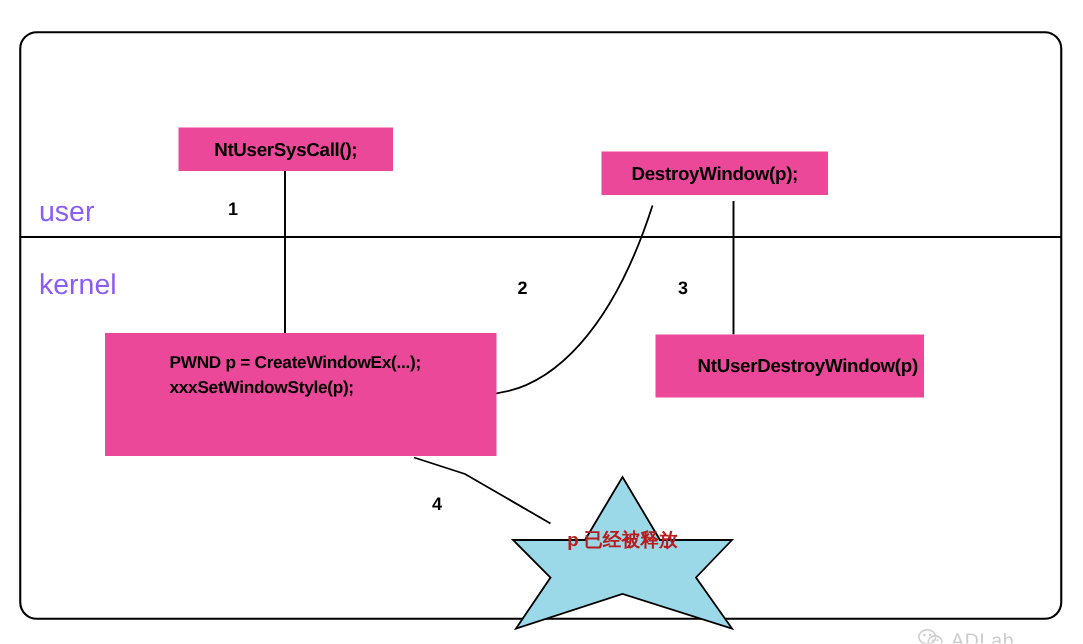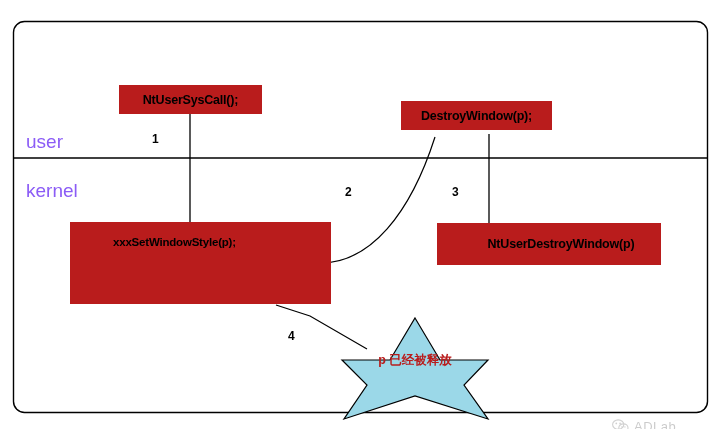--- a/index.html
+++ b/index.html
@@ -11,41 +11,41 @@
     overflow:hidden;
     position:relative;
   }
   #canvas{
     position:absolute;left:0;top:0;width:722px;height:429px;
   }
   .svg-layer{position:absolute;left:0;top:0;width:722px;height:429px;}
 
   .node{
     position:absolute;
-    background:#b91c1c;
+    background:#ec4899;
     box-sizing:border-box;
     display:flex;
     align-items:center;
     justify-content:center;
     font-weight:bold;
     color:#000000;
     letter-spacing:-0.2px;
   }
 
   
   #ntusersyscall-box{
     left:119px;top:85px;width:143px;height:29px;
     font-size:12.5px;
   }
   #destroywindow-box{
     left:401px;top:101px;width:151px;height:29px;
     font-size:12.5px;
   }
   #ntuserdestroywindow-box{
-    left:437px;top:223px;width:224px;height:42px;
+    left:437px;top:223px;width:179px;height:42px;
     font-size:12.5px;
     padding-left:24px;
   }
   #code-box{
     left:70px;top:222px;width:261px;height:82px;
     display:block;
     padding:12px 0 0 43px;
     font-size:11.5px;
     line-height:17px;
     font-weight:bold;
@@ -118,20 +118,21 @@
     <polygon points="415,318 440,360 488,360 464,385 488,419 415,396 344,419 367,385 342,360 390,360" fill="#9BD8E8" stroke="#000000" stroke-width="1.2"></polygon>
   </svg>
 
   <div class="node" id="ntusersyscall-box">NtUserSysCall();</div>
 
   <div class="node" id="destroywindow-box">DestroyWindow(p);</div>
 
   <div class="node" id="ntuserdestroywindow-box">NtUserDestroyWindow(p)</div>
 
   <div class="node" id="code-box">
+    <div class="code-line">PWND p = CreateWindowEx(...);</div>
     <div class="code-line">xxxSetWindowStyle(p);</div>
   </div>
 
   <div id="star-text">p 已经被释放</div>
 
   <div class="plain-label" id="user-label">user</div>
   <div class="plain-label" id="kernel-label">kernel</div>
 
   <div class="step-num" id="step-1">1</div>
   <div class="step-num" id="step-2">2</div>

